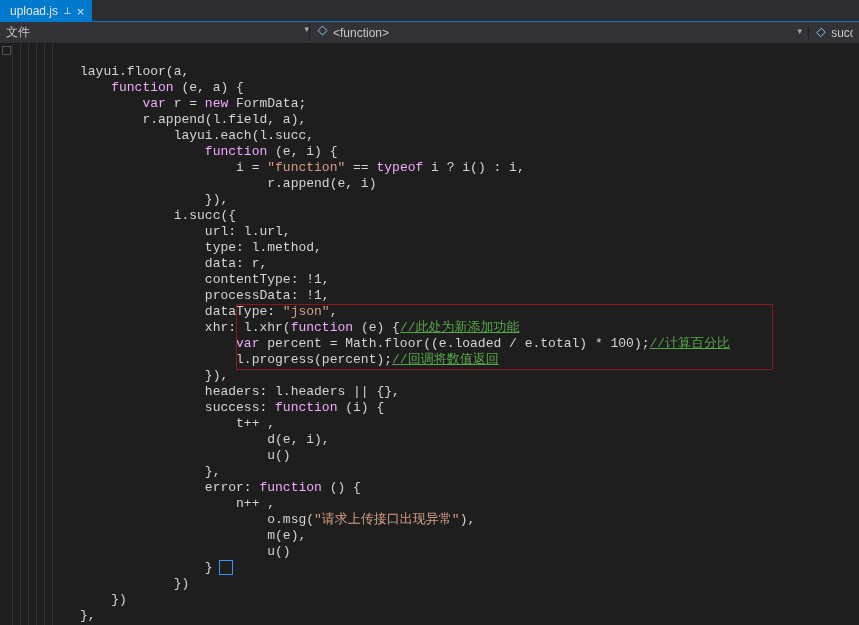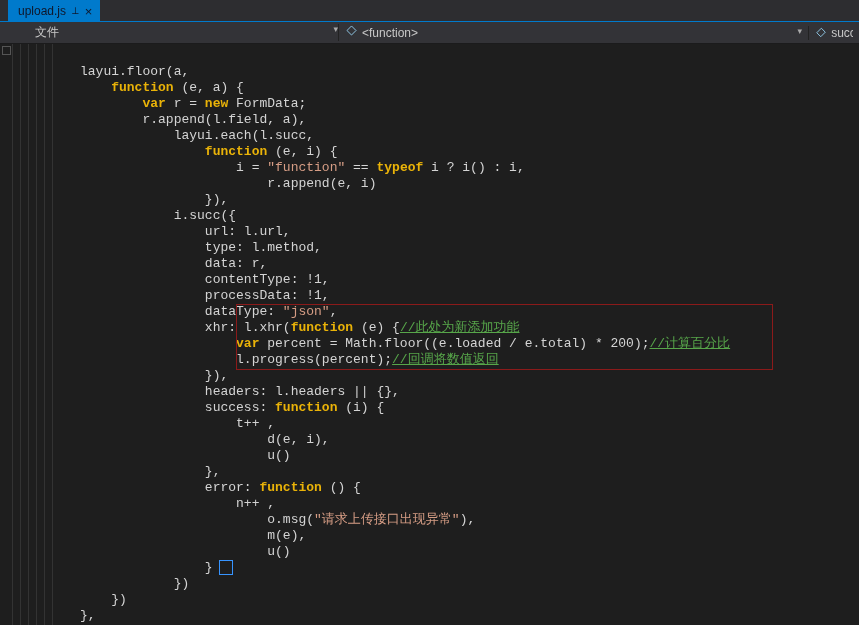--- a/index.html
+++ b/index.html
@@ -6,30 +6,30 @@
 body {
   background:#1e1e1e; color:#d4d4d4;
   font-family:"Consolas","Courier New",monospace;
   font-size:13px; width:859px; height:625px; overflow:hidden;
 }
 .tabbar {
   background:#2d2d30; height:22px; display:flex; border-bottom:1px solid #007acc;
 }
 .tab {
   display:flex; align-items:center; height:22px; padding:0 8px 0 10px;
-  background:#007acc; color:#0f172a; font-family:"Segoe UI",sans-serif; font-size:12px;margin-left:8px;
+  background:#007acc; color:#e5e5e5; font-family:"Segoe UI",sans-serif; font-size:12px;
 }
 .tab .pin { margin:0 6px; font-size:10px; }
 .tab .close { cursor:pointer; font-size:13px; line-height:1; }
 .toolbar {
   background:#333337; height:22px; display:flex; align-items:center;
   color:#c8c8c8; font-family:"Segoe UI","Microsoft YaHei",sans-serif; font-size:12px;
   border-bottom:1px solid #1b1b1c;
 }
-.tb-left { width:310px; display:flex; padding-left:6px; border-right:1px solid #222;margin-left:29px; }
+.tb-left { width:310px; display:flex; padding-left:6px; border-right:1px solid #222; }
 .tb-left .label { flex:1; }
 .tb-mid { flex:1; display:flex; padding:0 6px; border-right:1px solid #222; }
 .tb-right { width:50px; display:flex; align-items:center; padding:0 6px;text-align:center; }
 .dd-cube { display:inline-block; width:9px; height:9px; border:1px solid #9cdcfe; transform:rotate(45deg); margin-right:6px; margin-left:2px; transform-origin:center; scale:0.8; }
 .chev { font-size:9px; color:#aaa; }
 .editor {
   display:flex; height:581px; background:#1e1e1e; position:relative;
 }
 .gutter {
   width:56px; background:#1e1e1e; position:relative;
@@ -45,21 +45,21 @@
 .hl-box {
   position:absolute; border:1px solid #8b1a1a;
   left:180px; top:260px; width:537px; height:66px;
 }
 .cursor-box {
   position:absolute; border:1px solid #3794ff;
   left:163px; top:516px; width:14px; height:15px;
 }
 
 
-.kw   { color:#eab308;font-weight:bold; }      
+.kw   { color:#f0abfc; }      
 .str  { color:#d69d85; }
 .cmt  { color:#57a64a;text-decoration:underline; }
 </style>
 </head>
 <body>
 
 <div class="tabbar">
   <div class="tab">
     <span>upload.js</span>
     <span class="pin">⟂</span>
@@ -105,21 +105,21 @@
                         <span>r.append(e, i)</span>
                 <span>}),</span>
             <span>i.succ({</span>
                 <span>url: l.url,</span>
                 <span>type: l.method,</span>
                 <span>data: r,</span>
                 <span>contentType: !1,</span>
                 <span>processData: !1,</span>
                 <span>dataType: </span><span class="str">"json"</span><span>,</span>
                 <span>xhr: l.xhr(</span><span class="kw">function</span><span> (e) {</span><span class="cmt">//此处为新添加功能</span>
-                    <span class="kw">var</span><span> percent = Math.floor((e.loaded / e.total) * 200);</span><span class="cmt">//计算百分比</span>
+                    <span class="kw">var</span><span> percent = Math.floor((e.loaded / e.total) * 100);</span><span class="cmt">//计算百分比</span>
                     <span>l.progress(percent);</span><span class="cmt">//回调将数值返回</span>
                 <span>}),</span>
                 <span>headers: l.headers || {},</span>
                 <span>success: </span><span class="kw">function</span><span> (i) {</span>
                     <span>t++ ,</span>
                         <span>d(e, i),</span>
                         <span>u()</span>
                 <span>},</span>
                 <span>error: </span><span class="kw">function</span><span> () {</span>
                     <span>n++ ,</span>

